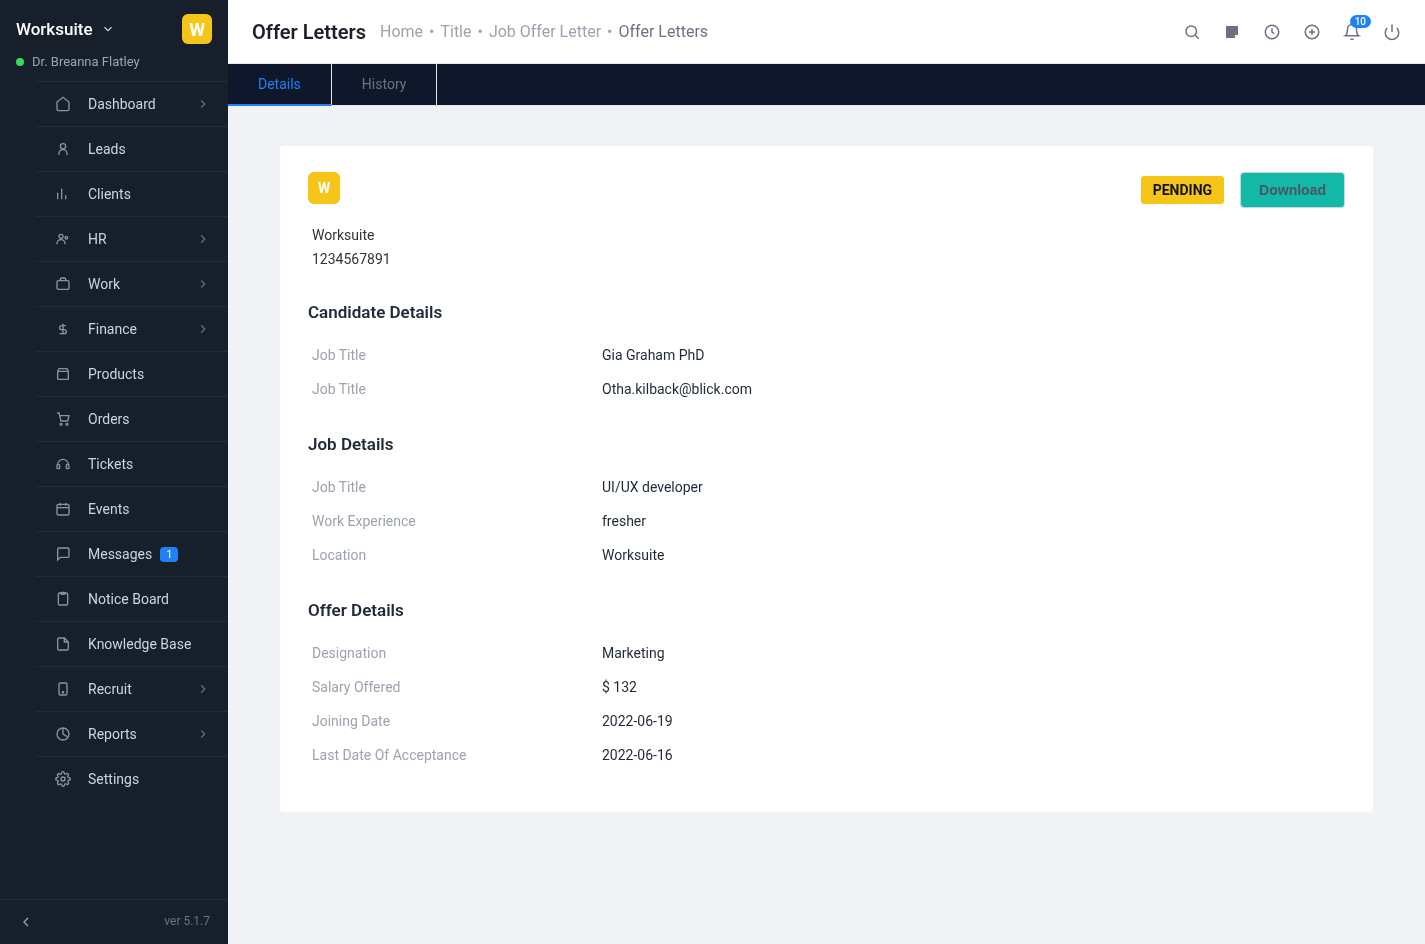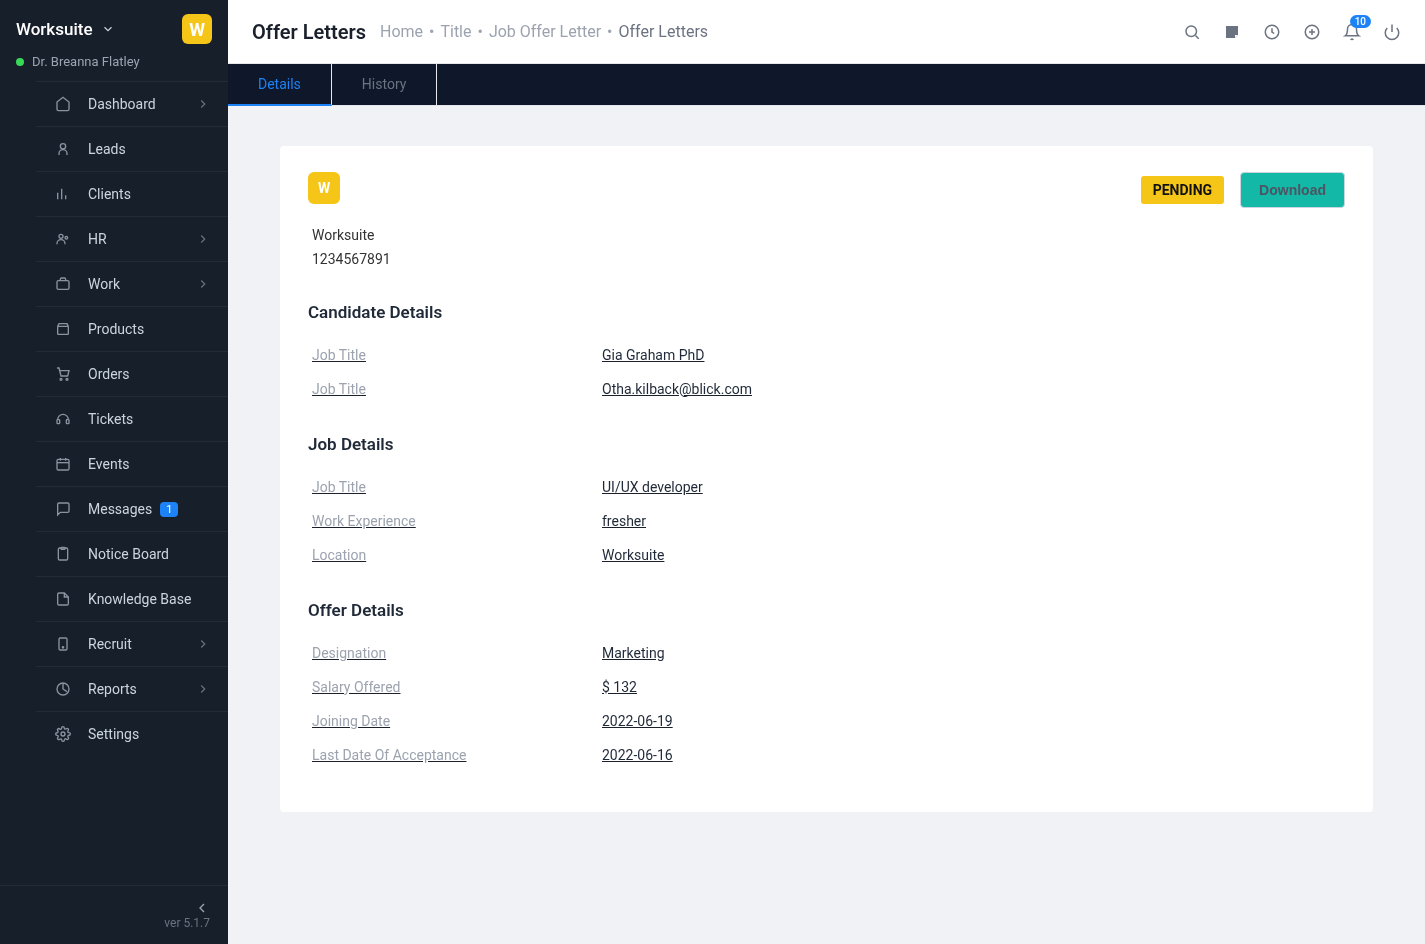--- a/index.html
+++ b/index.html
@@ -12,21 +12,21 @@
 .brand { display: flex; align-items: center; font-size: 17px; font-weight: 500; color: #fff; }
 .brand svg { margin-left: 8px; }
 .brand-logo { width: 30px; height: 30px; background: #f5c517; border-radius: 6px; display:flex; align-items:center; justify-content:center; color:#fff; font-weight:700; font-size:18px; }
 .user-line { padding: 0 16px 12px; display:flex; align-items:center; gap:8px; color:#9aa5b1; font-size:13px; }
 .status-dot { width:8px; height:8px; background:#38d957; border-radius:50%; display:inline-block; }
 .nav { flex:1; overflow-y:auto;padding-left:36px; }
 .nav-item { display:flex; align-items:center; padding: 13px 18px; color:#cbd5e0; font-size:14px; border-top:1px solid #232b36; cursor:pointer; position:relative; }
 .nav-item .icon { width:18px; height:18px; margin-right:16px; display:flex; align-items:center; justify-content:center; color:#8a94a1; }
 .nav-item .chevron { margin-left:auto; color:#6b7280; }
 .nav-badge { background:#1d82f5; color:#fff; font-size:11px; padding: 1px 6px; border-radius:4px; margin-left:8px; }
-.sidebar-footer { display:flex; align-items:flex-end; justify-content:space-between; padding:14px 18px; border-top:1px solid #232b36; color:#6b7280; font-size:12px;flex-direction:column; }
+.sidebar-footer { display:flex; align-items:flex-start; justify-content:space-between; padding:14px 18px; border-top:1px solid #232b36; color:#6b7280; font-size:12px; }
 .sidebar-footer .collapse-icon { color:#9aa5b1; cursor:pointer; }
 
 
 .main { margin-left:228px; flex:1; display:flex; flex-direction:column; min-height:100vh; }
 .topbar { background:#fff; display:flex; align-items:center; padding: 0 24px; height:64px; border-bottom:1px solid #e5e7eb; }
 .page-title { font-size:20px; font-weight:600; margin-right:14px; }
 .breadcrumb { color:#9ca3af; font-size:16px; display:flex; align-items:center; gap:6px; flex-wrap:wrap; }
 .breadcrumb .sep { color:#9ca3af; }
 .breadcrumb .current { color:#6b7280; }
 .topbar-actions { margin-left:auto; display:flex; align-items:center; gap:22px; color:#6b7280; }
@@ -42,21 +42,21 @@
 .card-header { display:flex; align-items:flex-start; justify-content:space-between; margin-bottom:16px; }
 .card-logo { width:32px; height:32px; background:#f5c517; border-radius:6px; display:flex; align-items:center; justify-content:center; color:#fff; font-weight:700; }
 .card-actions { display:flex; align-items:center; gap:16px; }
 .status-pill { background:#f5c517; color:#111; font-weight:700; font-size:14px; padding:6px 12px; border-radius:3px; }
 .download-btn { border:1px solid #cbd5e0; background:#14b8a6; color:#4b5563; padding: 9px 18px; border-radius:4px; cursor:pointer; font-size:14px;font-weight:bold; }
 
 .company-info { margin-bottom:30px; padding-left:4px; }
 .company-info div { font-size:14px; color:#333; line-height:1.7; }
 
 .section-title { font-size:17px; font-weight:600; margin: 28px 0 16px; color:#1f2937; }
-.detail-row { display:flex; padding: 9px 4px; font-size:14px;text-decoration:underline; }
+.detail-row { display:flex; padding: 9px 4px; font-size:14px; }
 .detail-label { width:290px; color:#9ca3af; }
 .detail-value { color:#1f2937; }
 
 svg { display:block; }
 </style>
 </head>
 <body>
 
 <div class="app">
   <aside class="sidebar">
@@ -133,20 +133,34 @@
           <span>Work</span>
           <span class="chevron">
             <svg width="14" height="14" viewBox="0 0 24 24" fill="none" stroke="currentColor" stroke-width="2">
               <polyline points="9 18 15 12 9 6"></polyline>
             </svg>
           </span>
         </div>
         <div class="nav-item">
           <span class="icon">
             <svg width="16" height="16" viewBox="0 0 24 24" fill="none" stroke="currentColor" stroke-width="2">
+              <line x1="12" y1="4" x2="12" y2="20"></line>
+              <path d="M16 7H10a3 3 0 0 0 0 6h4a3 3 0 0 1 0 6H7"></path>
+            </svg>
+          </span>
+          <span>Finance</span>
+          <span class="chevron">
+            <svg width="14" height="14" viewBox="0 0 24 24" fill="none" stroke="currentColor" stroke-width="2">
+              <polyline points="9 18 15 12 9 6"></polyline>
+            </svg>
+          </span>
+        </div>
+        <div class="nav-item">
+          <span class="icon">
+            <svg width="16" height="16" viewBox="0 0 24 24" fill="none" stroke="currentColor" stroke-width="2">
               <rect x="4" y="8" width="16" height="12" rx="1"></rect>
               <path d="M4 8l2-4h12l2 4"></path>
             </svg>
           </span>
           <span>Products</span>
         </div>
         <div class="nav-item">
           <span class="icon">
             <svg width="16" height="16" viewBox="0 0 24 24" fill="none" stroke="currentColor" stroke-width="2">
               <circle cx="9" cy="20" r="1.5"></circle>

